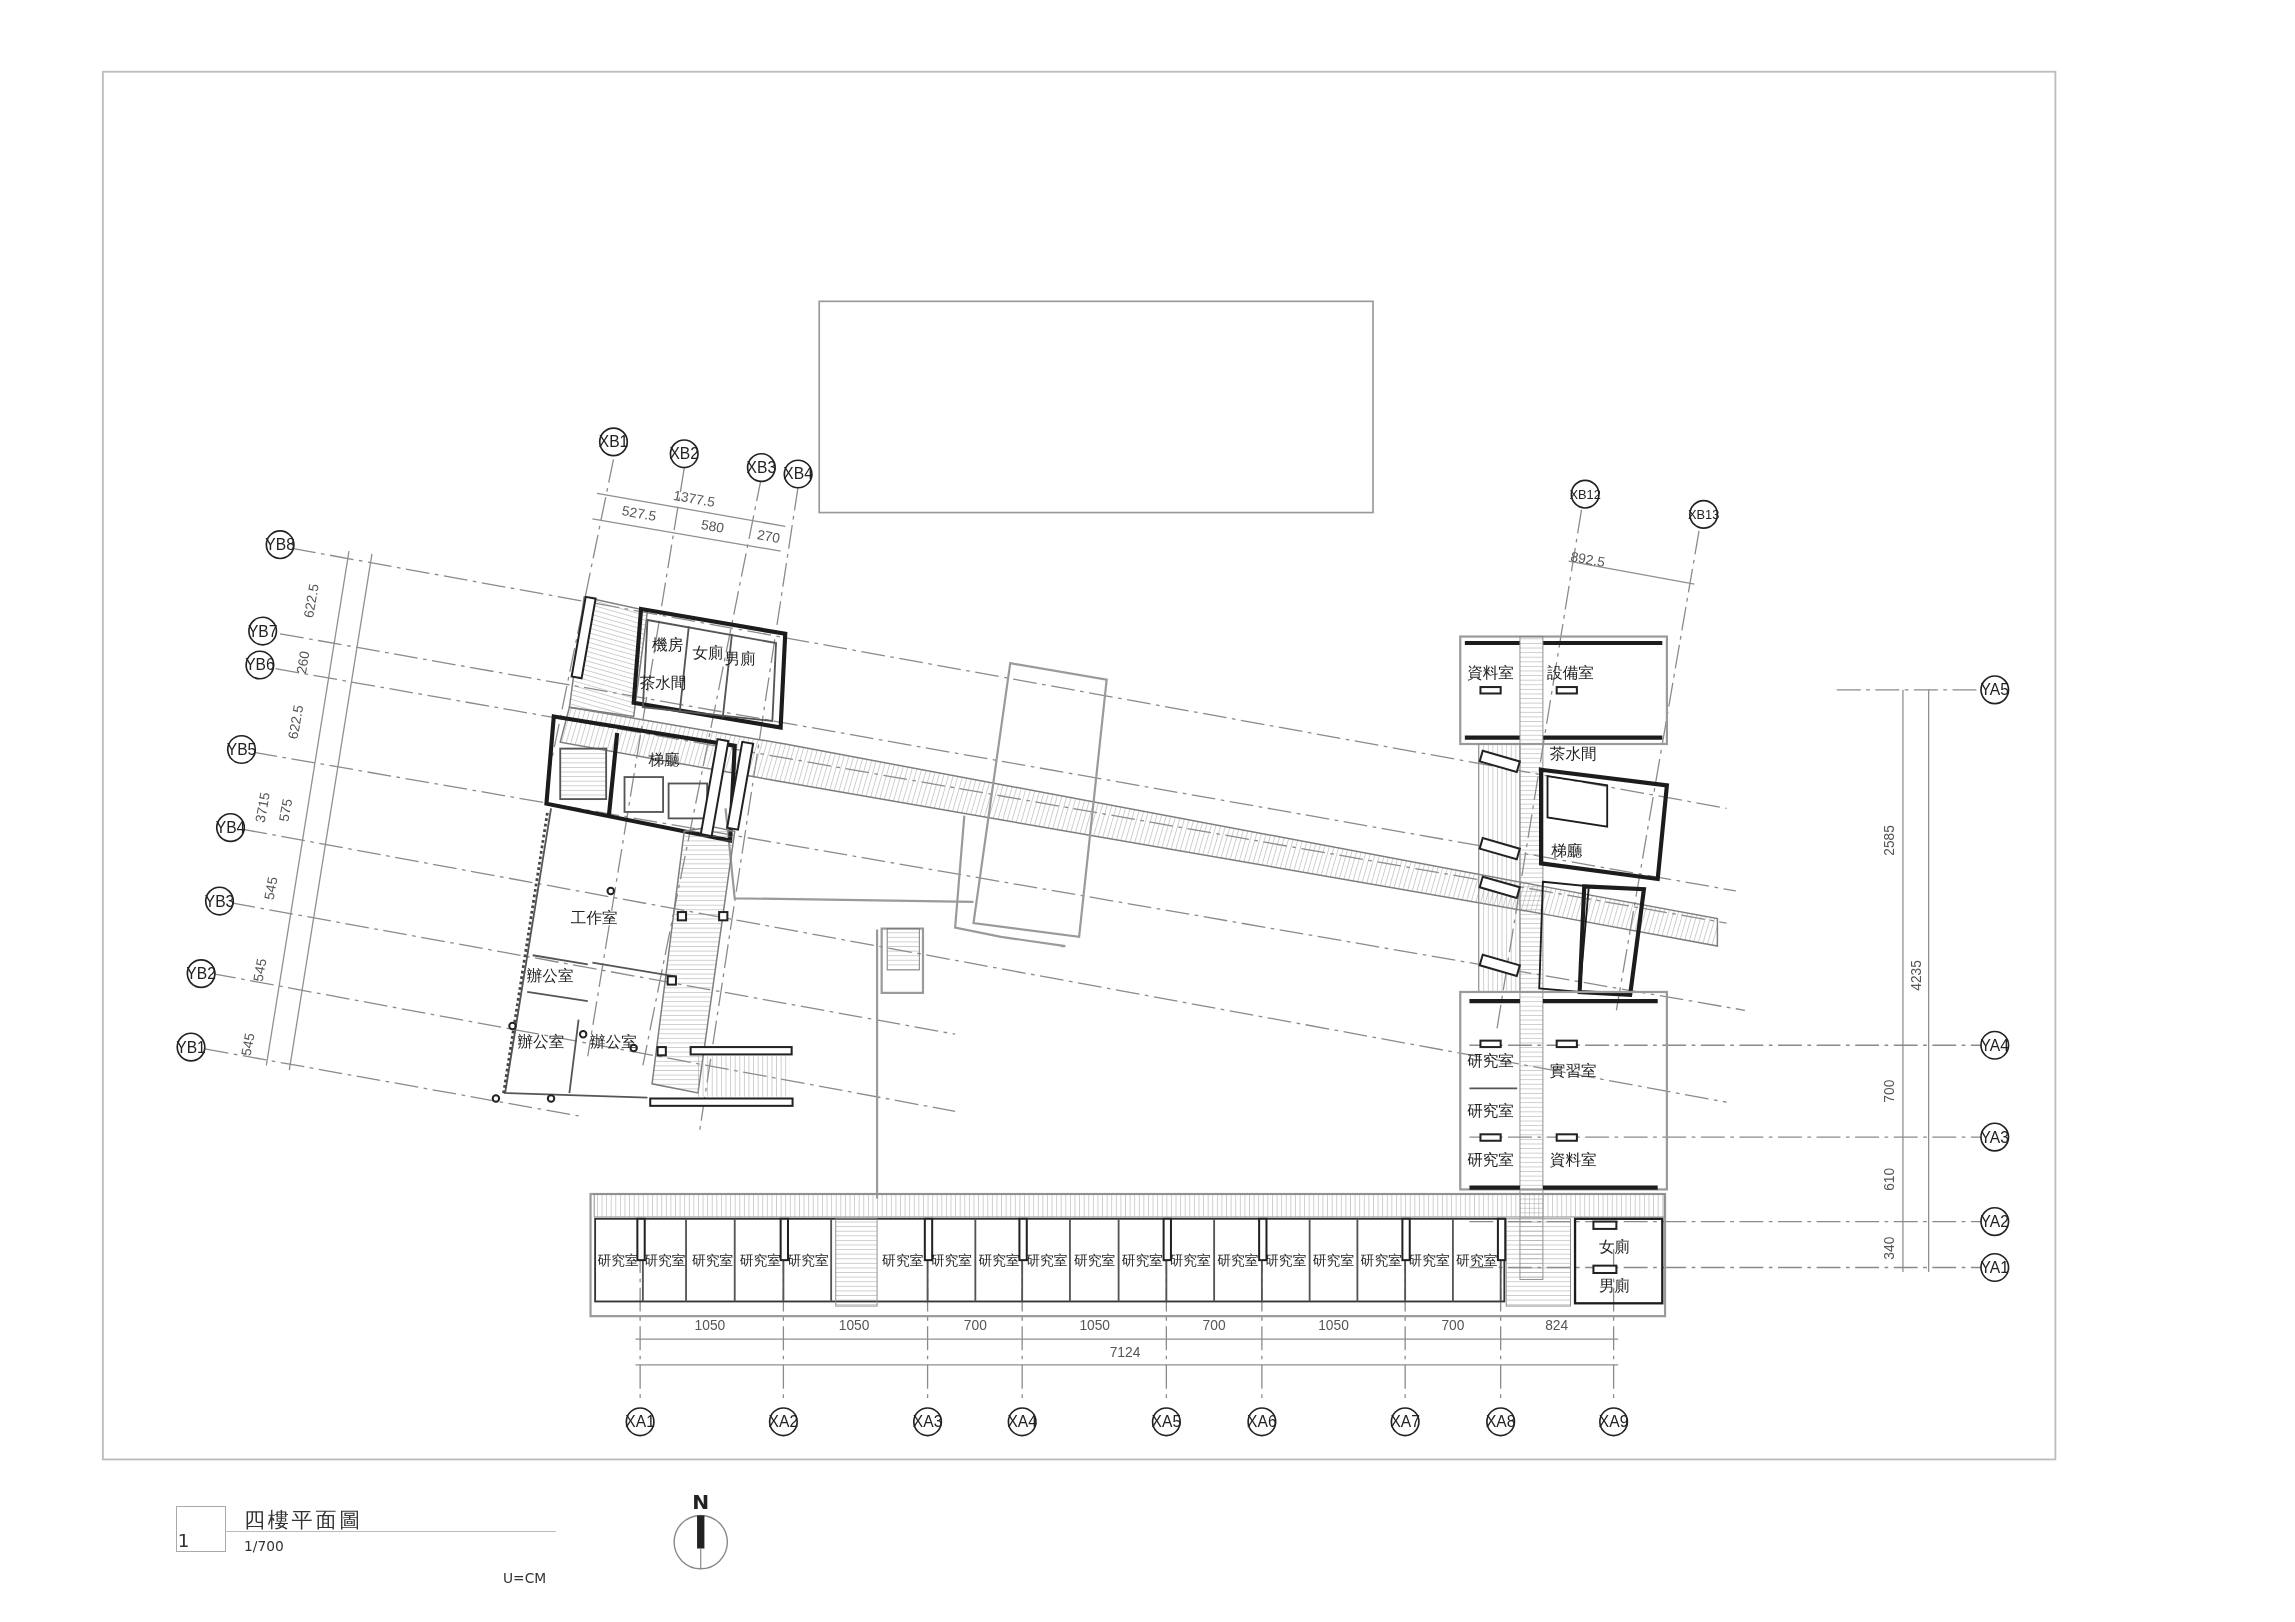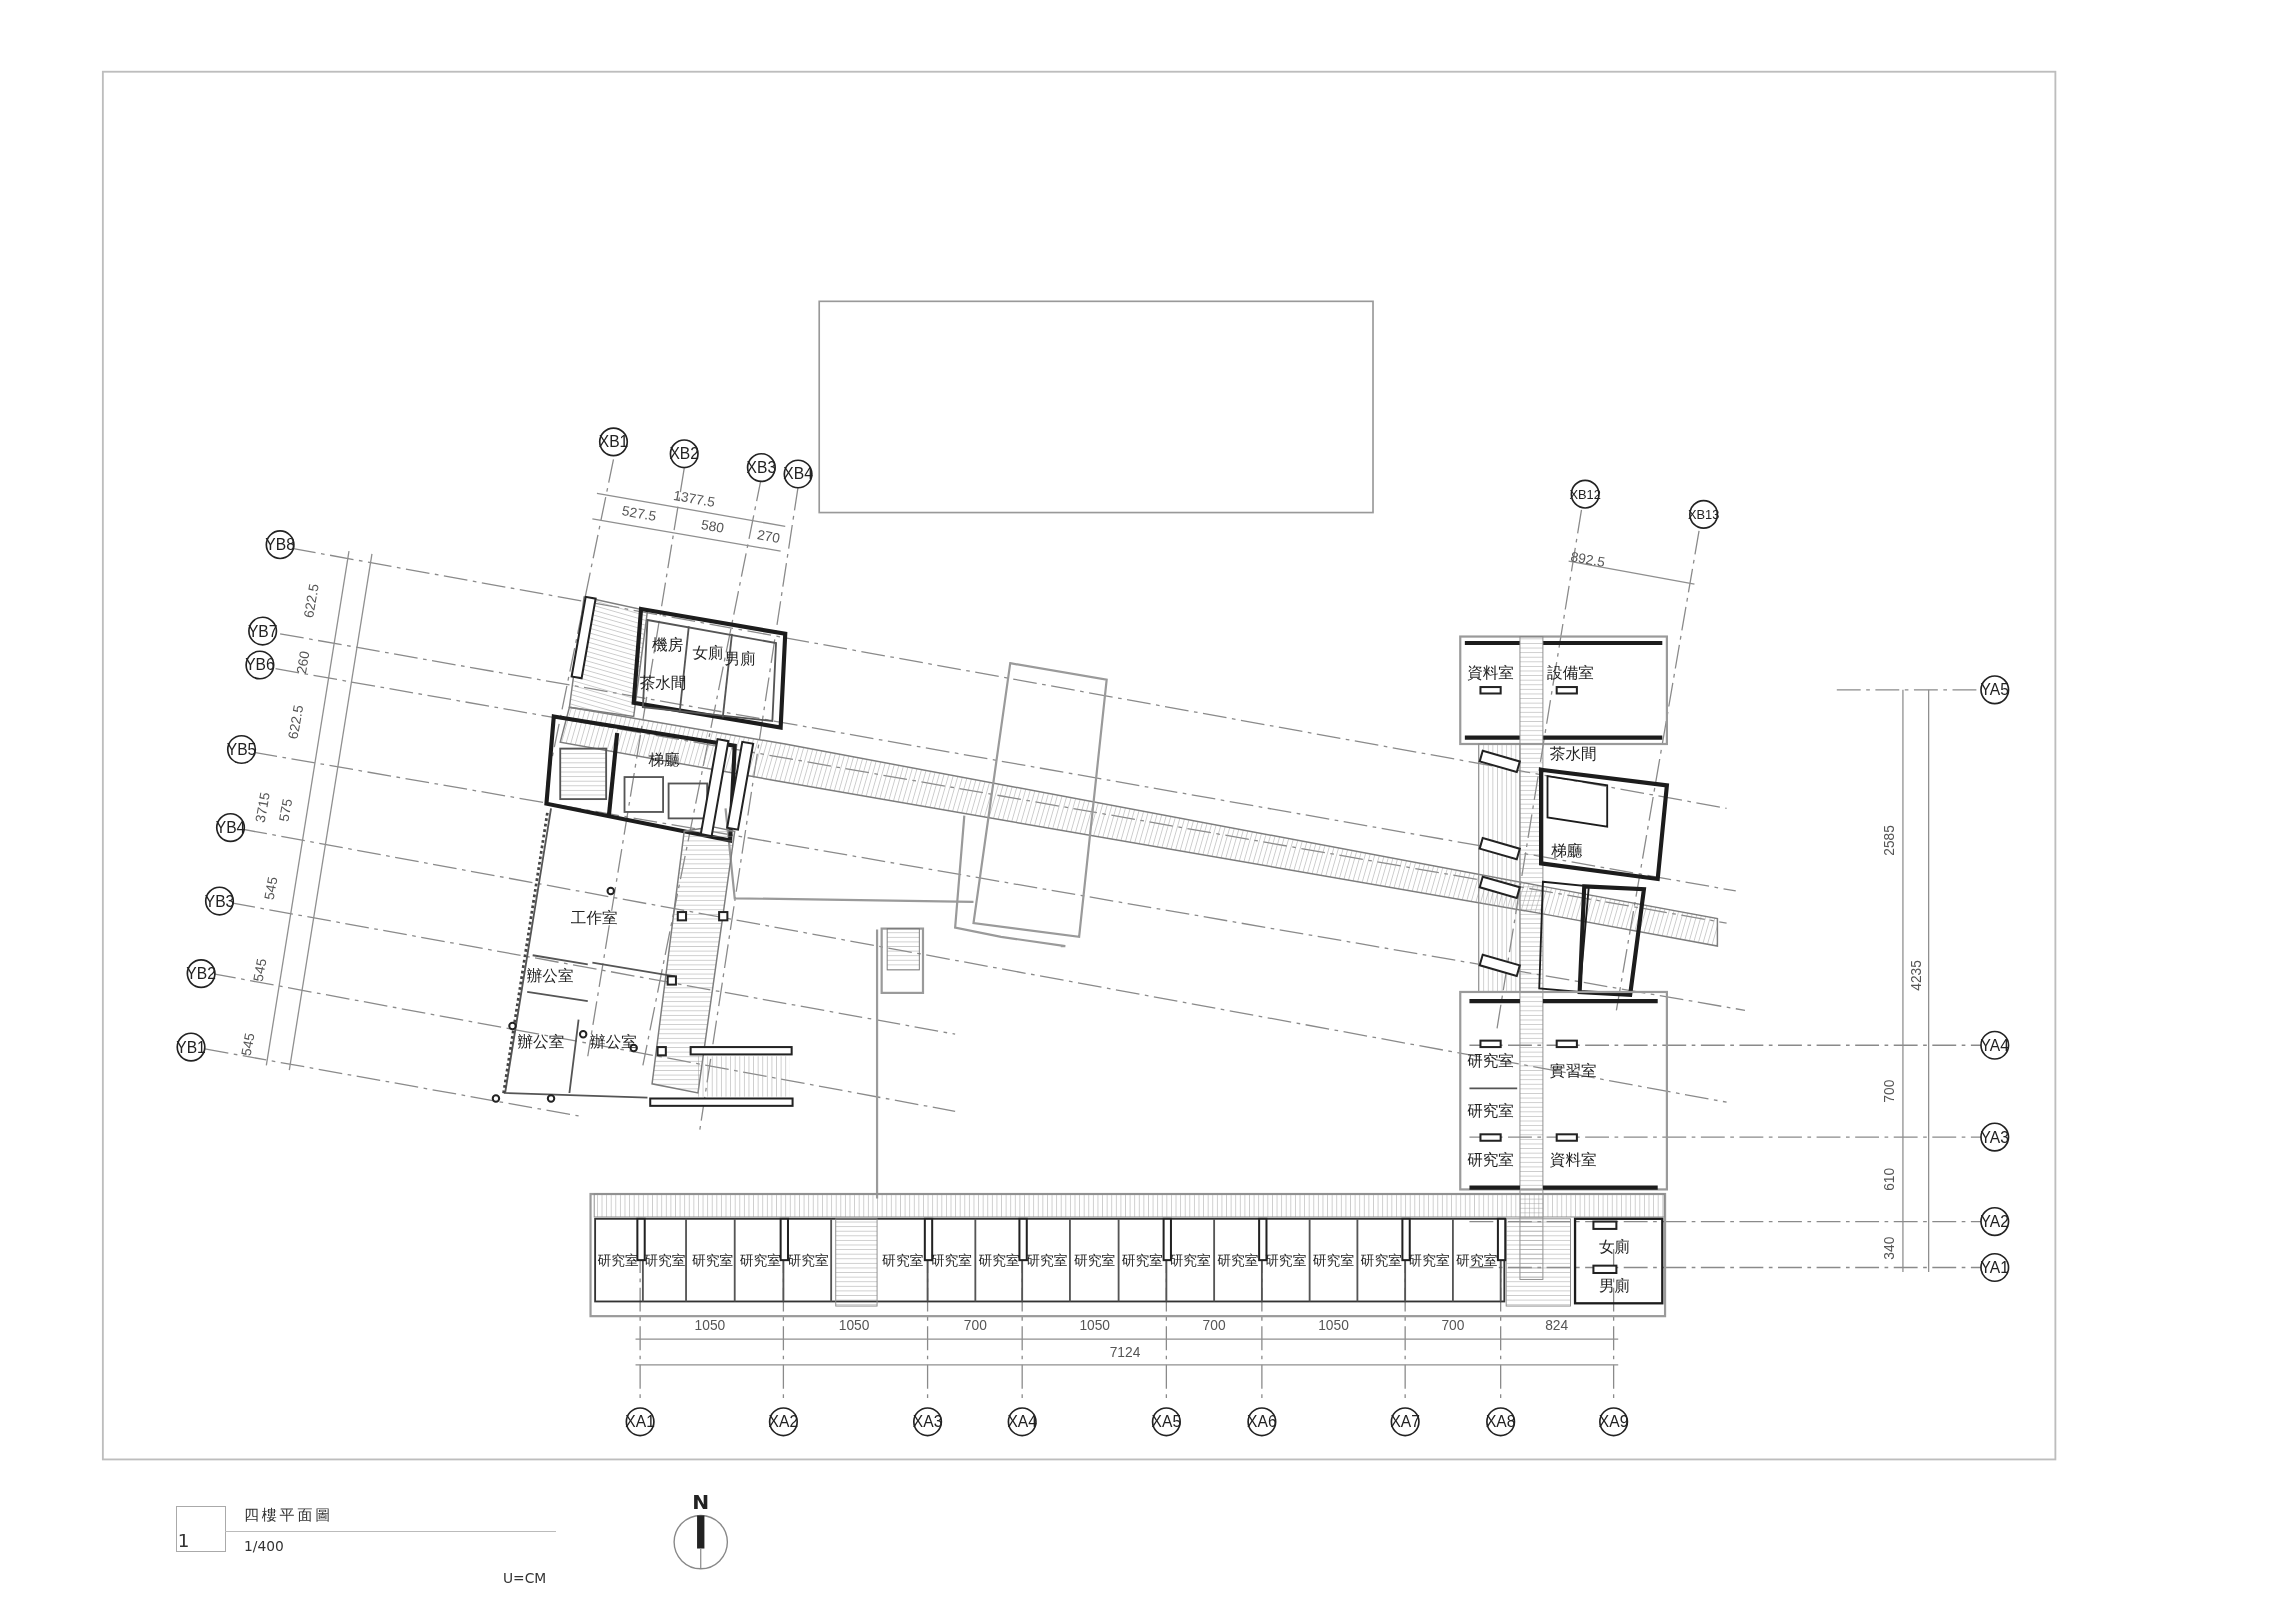--- a/index.html
+++ b/index.html
@@ -417,18 +417,18 @@
     <text x="763" y="1643" style="font-family:'DejaVu Sans',sans-serif;font-weight:bold;font-size:22px;fill:#222;text-anchor:middle">N</text>
     <circle cx="763" cy="1679" r="29" style="fill:none;stroke:#888;stroke-width:1.5"></circle>
     <rect x="759" y="1650" width="8" height="36" style="fill:#222"></rect>
     <line x1="763" y1="1686" x2="763" y2="1708" style="stroke:#888;stroke-width:1.3"></line>
   </g>
 </svg>
 
 <div class="title-block" style="left:176px;top:1506px;width:422px;height:51px;">
   <div style="position:absolute;left:0;top:0;width:48px;height:44px;border:0.9px solid #aaa;"></div>
   <div class="tb-text" style="left:1.8px;top:24px;font-size:18.4px;">1</div>
-  <div class="tb-text" style="left:68px;top:0px;font-size:15px;letter-spacing:2.8px;">四樓平面圖</div>
+  <div class="tb-text" style="left:68px;top:0px;font-size:21px;letter-spacing:2.8px;">四樓平面圖</div>
   <div style="position:absolute;left:49px;top:25px;width:331px;border-top:0.9px solid #bbb;"></div>
-  <div class="tb-text" style="left:68px;top:32px;font-size:13.8px;">1/400</div>
+  <div class="tb-text" style="left:68px;top:32px;font-size:13.8px;">1/700</div>
   <div class="tb-text" style="left:327px;top:32px;font-size:13.8px;margin-top:32px;">U=CM</div>
 </div>
 
 
 </body></html>

